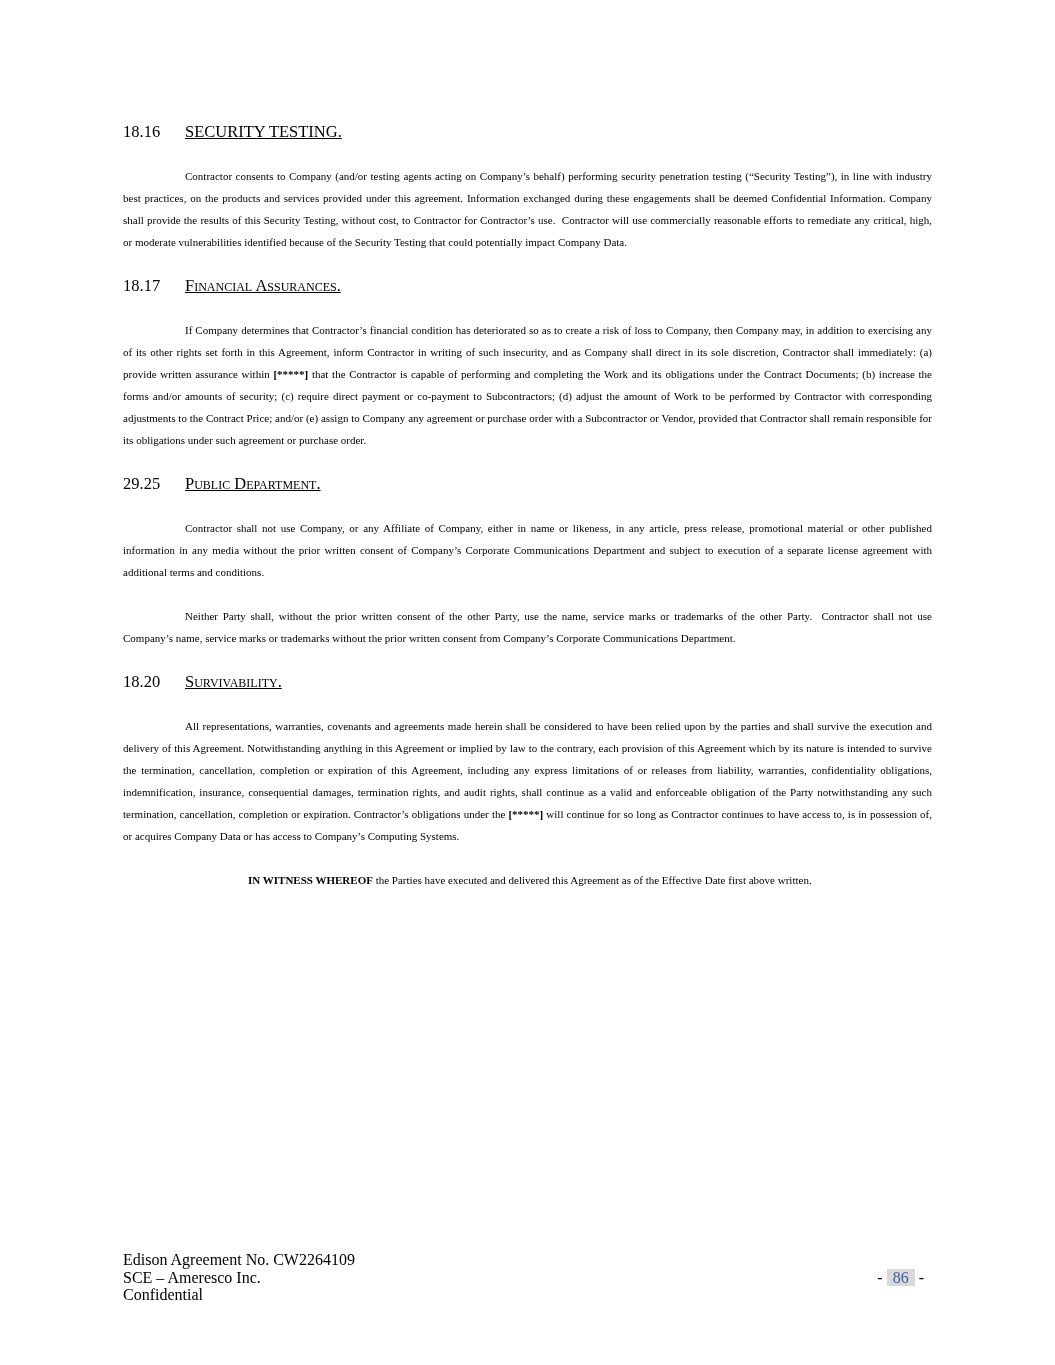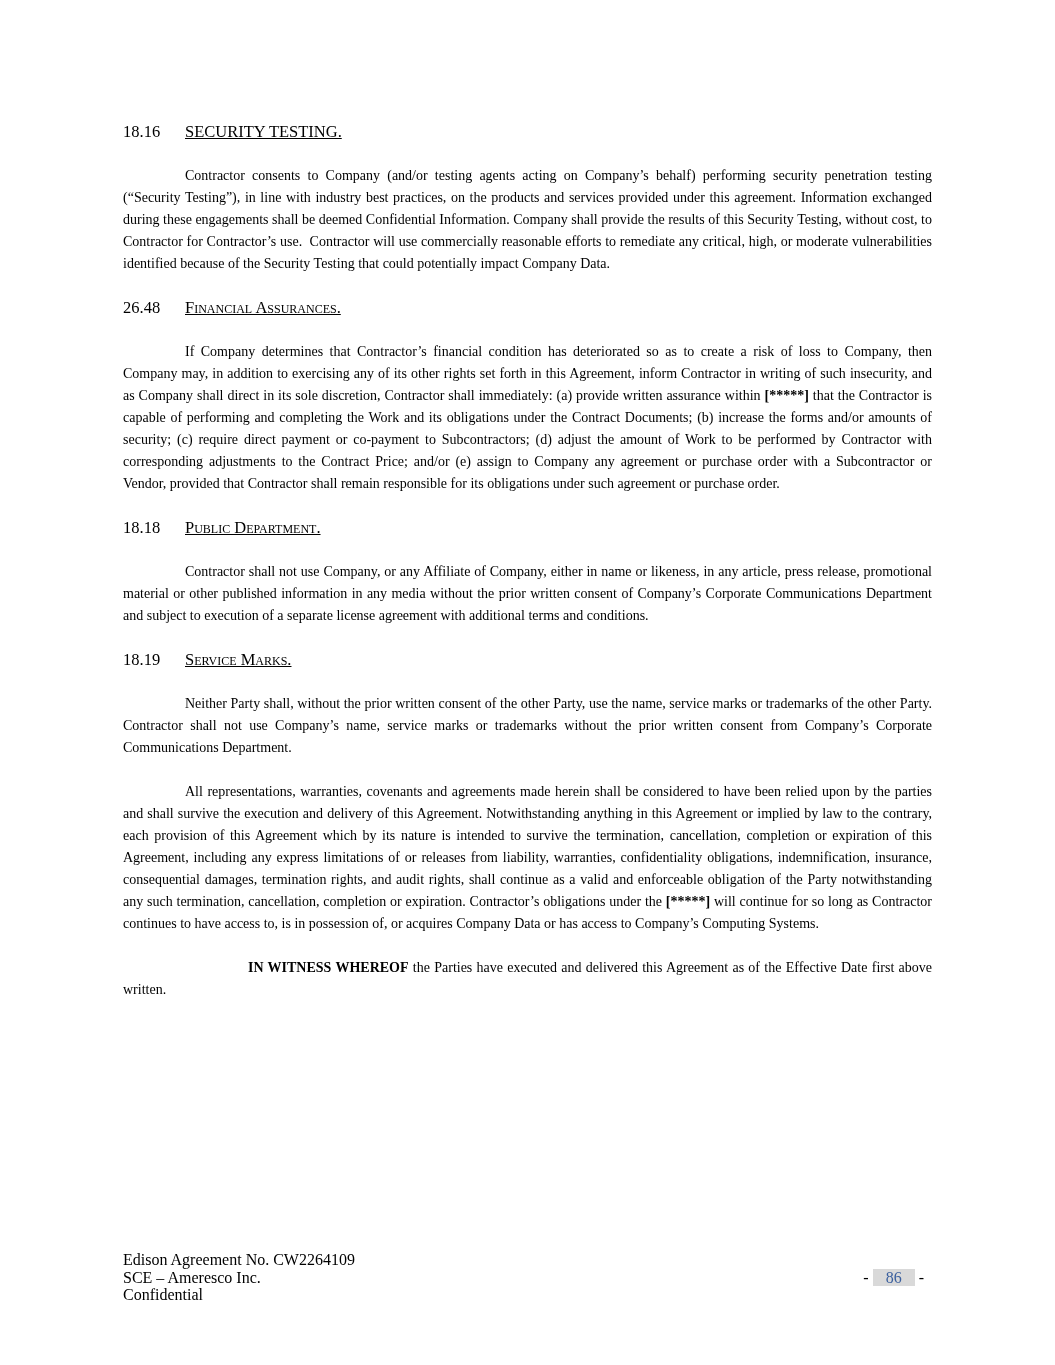--- a/index.html
+++ b/index.html
@@ -30,21 +30,21 @@
   }
   .heading .num {
     display: inline-block;
     width: 62px;
   }
   .heading .title {
     text-decoration: underline;
     font-variant: small-caps;
   }
   .para {
-    font-size: 14px;
+    font-size: 11px;
     line-height: 22px;
     margin: 0 0 22px 0;
     text-align: justify;
     text-indent: 62px;
   }
   .para span { white-space: pre-wrap; }
   .para.witness { text-indent: 125px; }
   .b { font-weight: bold; }
   .footer {
     position: absolute;
@@ -55,65 +55,65 @@
     line-height: 17.5px;
     display: flex;
     justify-content: space-between;
   }
   .footer .col-left { text-align: left; }
   .footer .col-center { text-align: center; padding-top: 17.5px; }
   .footer .col-right { text-align: right; }
   .page-num-field {
     color: #3a5f9e;
     background: #d9d9d9;
-    padding: 0 13px;
+    padding: 0 6px;
   }
 </style>
 </head>
 <body>
 
 <div class="page">
 
   <div class="section">
     <div class="heading">
       <span class="num">18.16</span><span class="title">SECURITY TESTING.</span>
     </div>
     <p class="para">
       <span>Contractor consents to Company (and/or testing agents acting on Company’s behalf) performing security penetration testing (“Security Testing”), in line with industry best practices, on the products and services provided under this agreement. Information exchanged during these engagements shall be deemed Confidential Information. Company shall provide the results of this Security Testing, without cost, to Contractor for Contractor’s use.  Contractor will use commercially reasonable efforts to remediate any critical, high, or moderate vulnerabilities identified because of the Security Testing that could potentially impact Company Data.</span>
     </p>
   </div>
 
   <div class="section">
     <div class="heading">
-      <span class="num">26.48</span><span class="title">Financial Assurances.</span>
+      <span class="num">18.17</span><span class="title">Financial Assurances.</span>
     </div>
     <p class="para">
       <span>If Company determines that Contractor’s financial condition has deteriorated so as to create a risk of loss to Company, then Company may, in addition to exercising any of its other rights set forth in this Agreement, inform Contractor in writing of such insecurity, and as Company shall direct in its sole discretion, Contractor shall immediately: (a) provide written assurance within </span><span class="b">[*****]</span><span> that the Contractor is capable of performing and completing the Work and its obligations under the Contract Documents; (b) increase the forms and/or amounts of security; (c) require direct payment or co-payment to Subcontractors; (d) adjust the amount of Work to be performed by Contractor with corresponding adjustments to the Contract Price; and/or (e) assign to Company any agreement or purchase order with a Subcontractor or Vendor, provided that Contractor shall remain responsible for its obligations under such agreement or purchase order.</span>
     </p>
   </div>
 
   <div class="section">
     <div class="heading">
-      <span class="num">18.18</span><span class="title">Public Department.</span>
+      <span class="num">29.25</span><span class="title">Public Department.</span>
     </div>
     <p class="para">
       <span>Contractor shall not use Company, or any Affiliate of Company, either in name or likeness, in any article, press release, promotional material or other published information in any media without the prior written consent of Company’s Corporate Communications Department and subject to execution of a separate license agreement with additional terms and conditions.</span>
     </p>
   </div>
 
   <div class="section">
-    <div class="heading">
-      <span class="num">18.19</span><span class="title">Service Marks.</span>
-    </div>
     <p class="para">
       <span>Neither Party shall, without the prior written consent of the other Party, use the name, service marks or trademarks of the other Party.  Contractor shall not use Company’s name, service marks or trademarks without the prior written consent from Company’s Corporate Communications Department.</span>
     </p>
   </div>
 
   <div class="section">
+    <div class="heading">
+      <span class="num">18.20</span><span class="title">Survivability.</span>
+    </div>
     <p class="para">
       <span>All representations, warranties, covenants and agreements made herein shall be considered to have been relied upon by the parties and shall survive the execution and delivery of this Agreement. Notwithstanding anything in this Agreement or implied by law to the contrary, each provision of this Agreement which by its nature is intended to survive the termination, cancellation, completion or expiration of this Agreement, including any express limitations of or releases from liability, warranties, confidentiality obligations, indemnification, insurance, consequential damages, termination rights, and audit rights, shall continue as a valid and enforceable obligation of the Party notwithstanding any such termination, cancellation, completion or expiration. Contractor’s obligations under the </span><span class="b">[*****]</span><span> will continue for so long as Contractor continues to have access to, is in possession of, or acquires Company Data or has access to Company’s Computing Systems.</span>
     </p>
   </div>
 
   <p class="para witness">
     <span class="b">IN WITNESS WHEREOF</span><span> the Parties have executed and delivered this Agreement as of the Effective Date first above written.</span>
   </p>
 
   <div class="footer">

